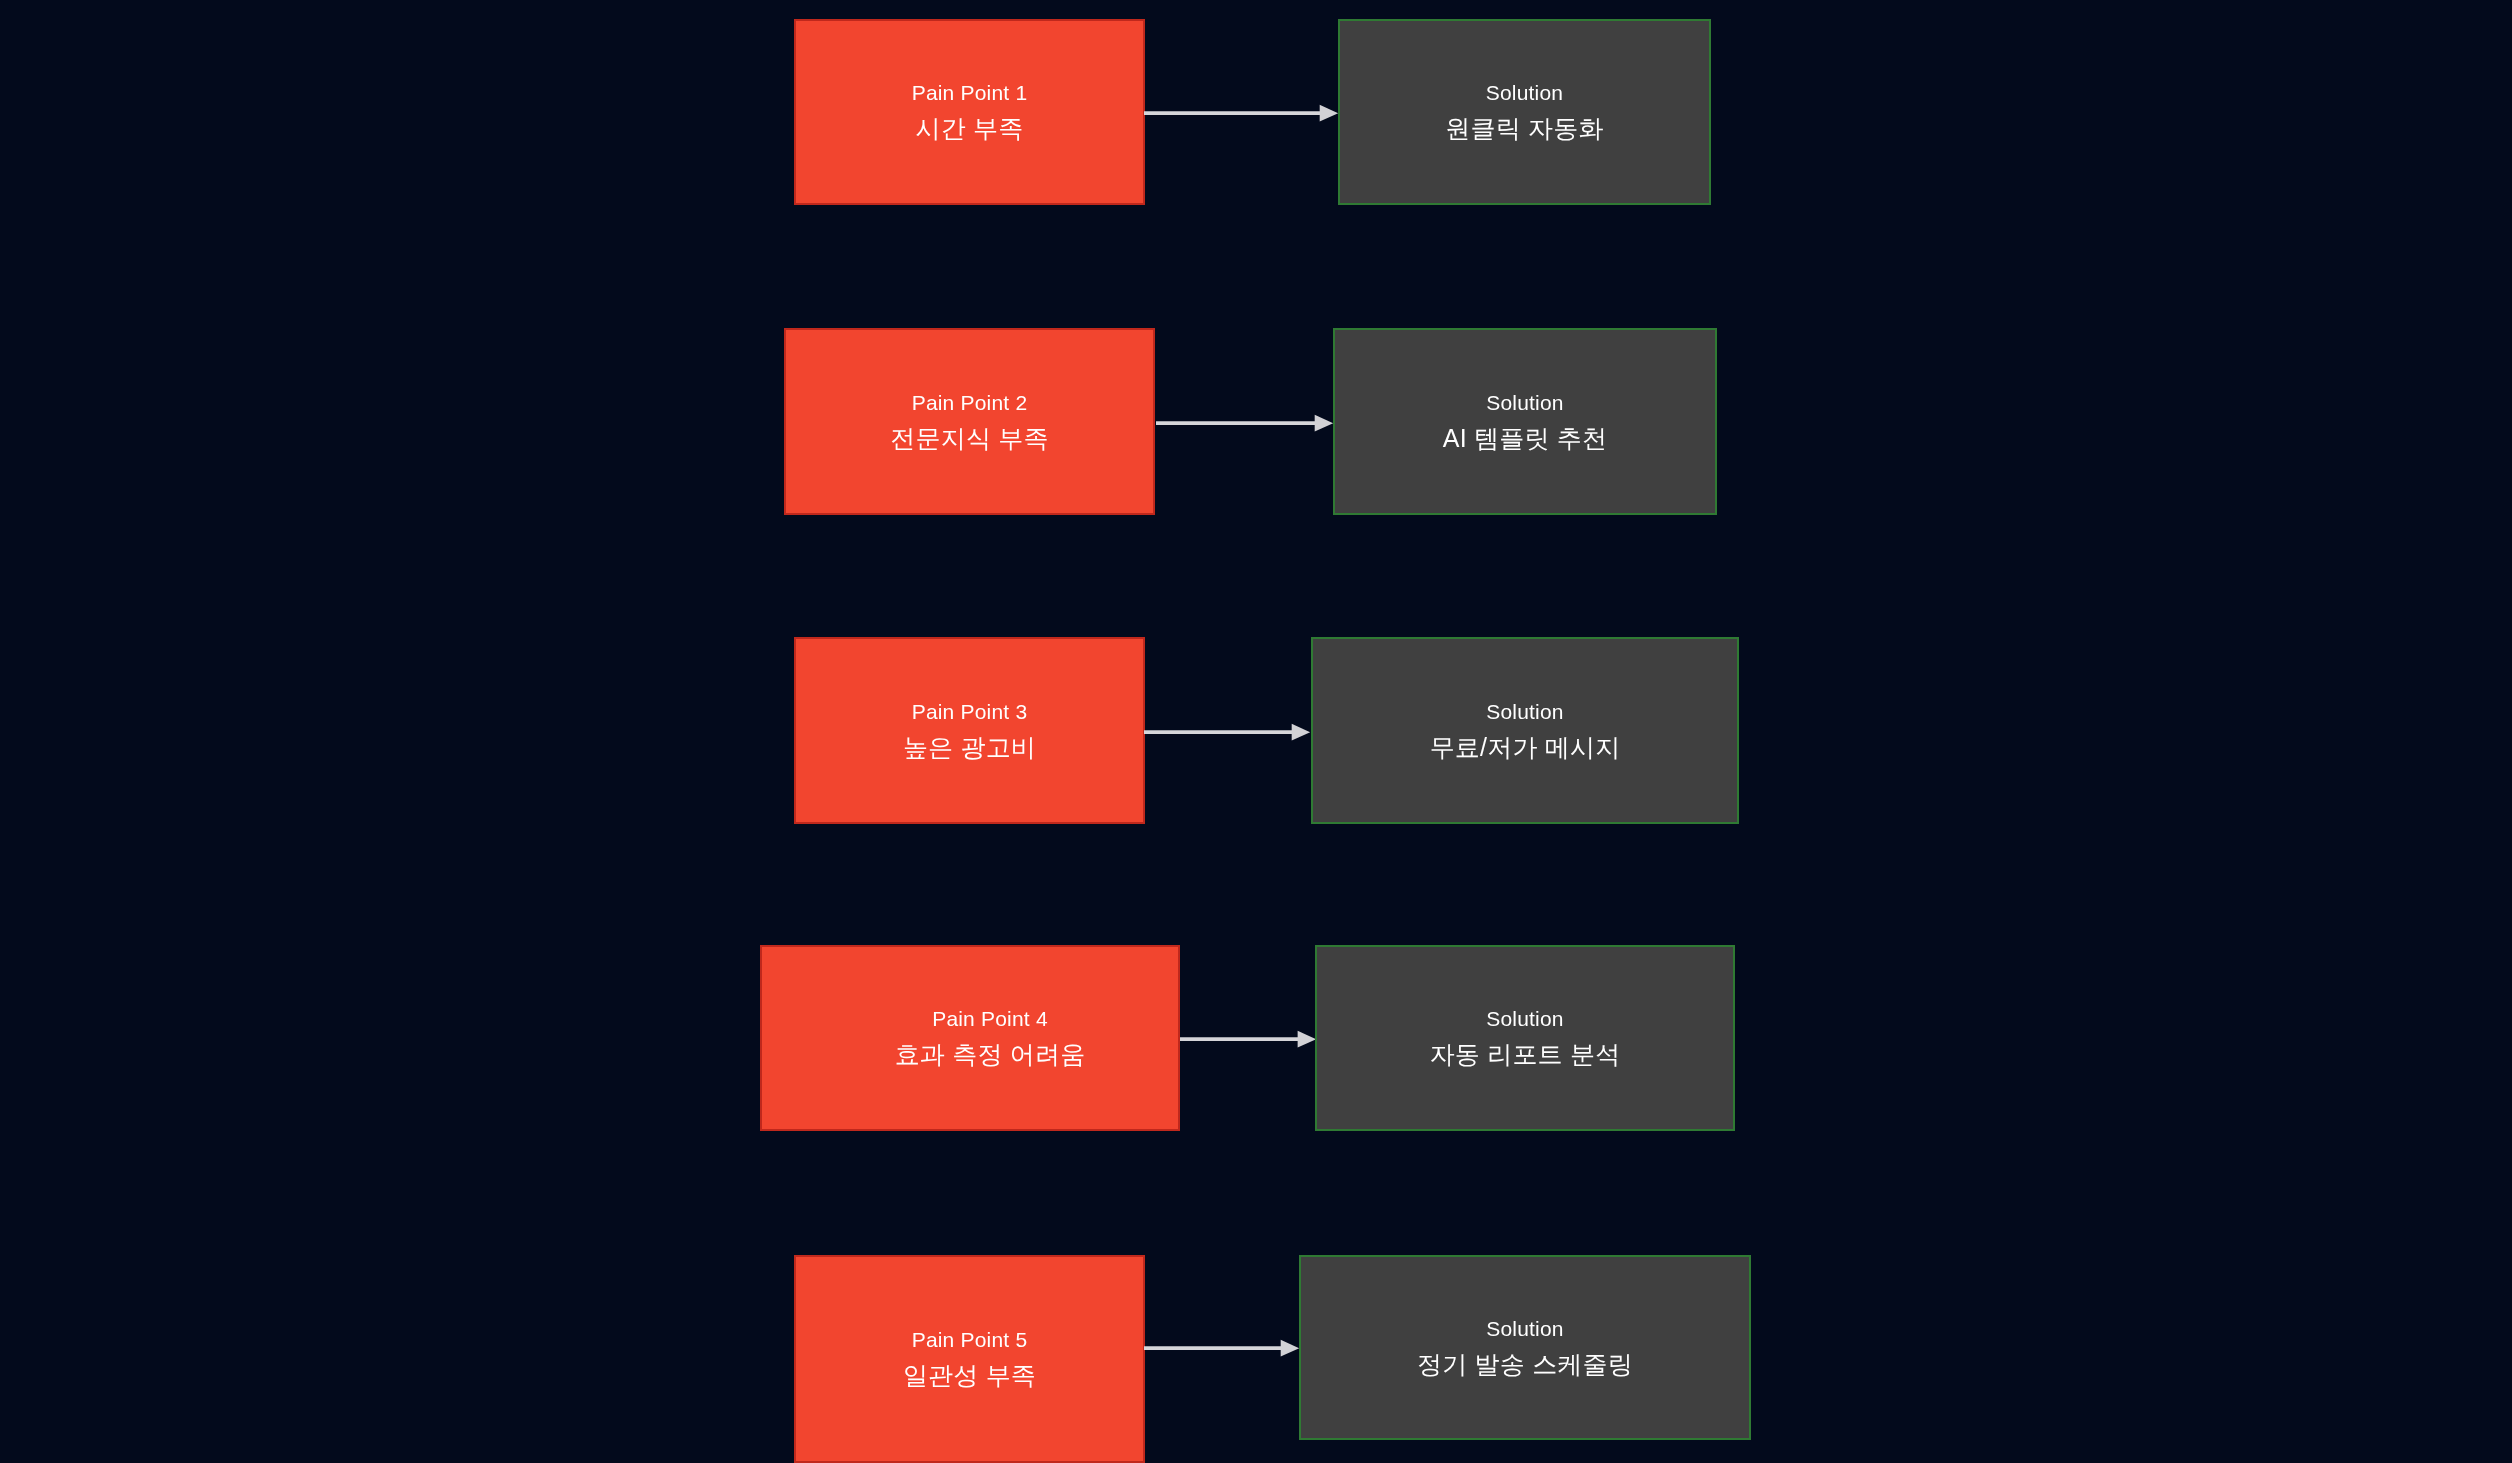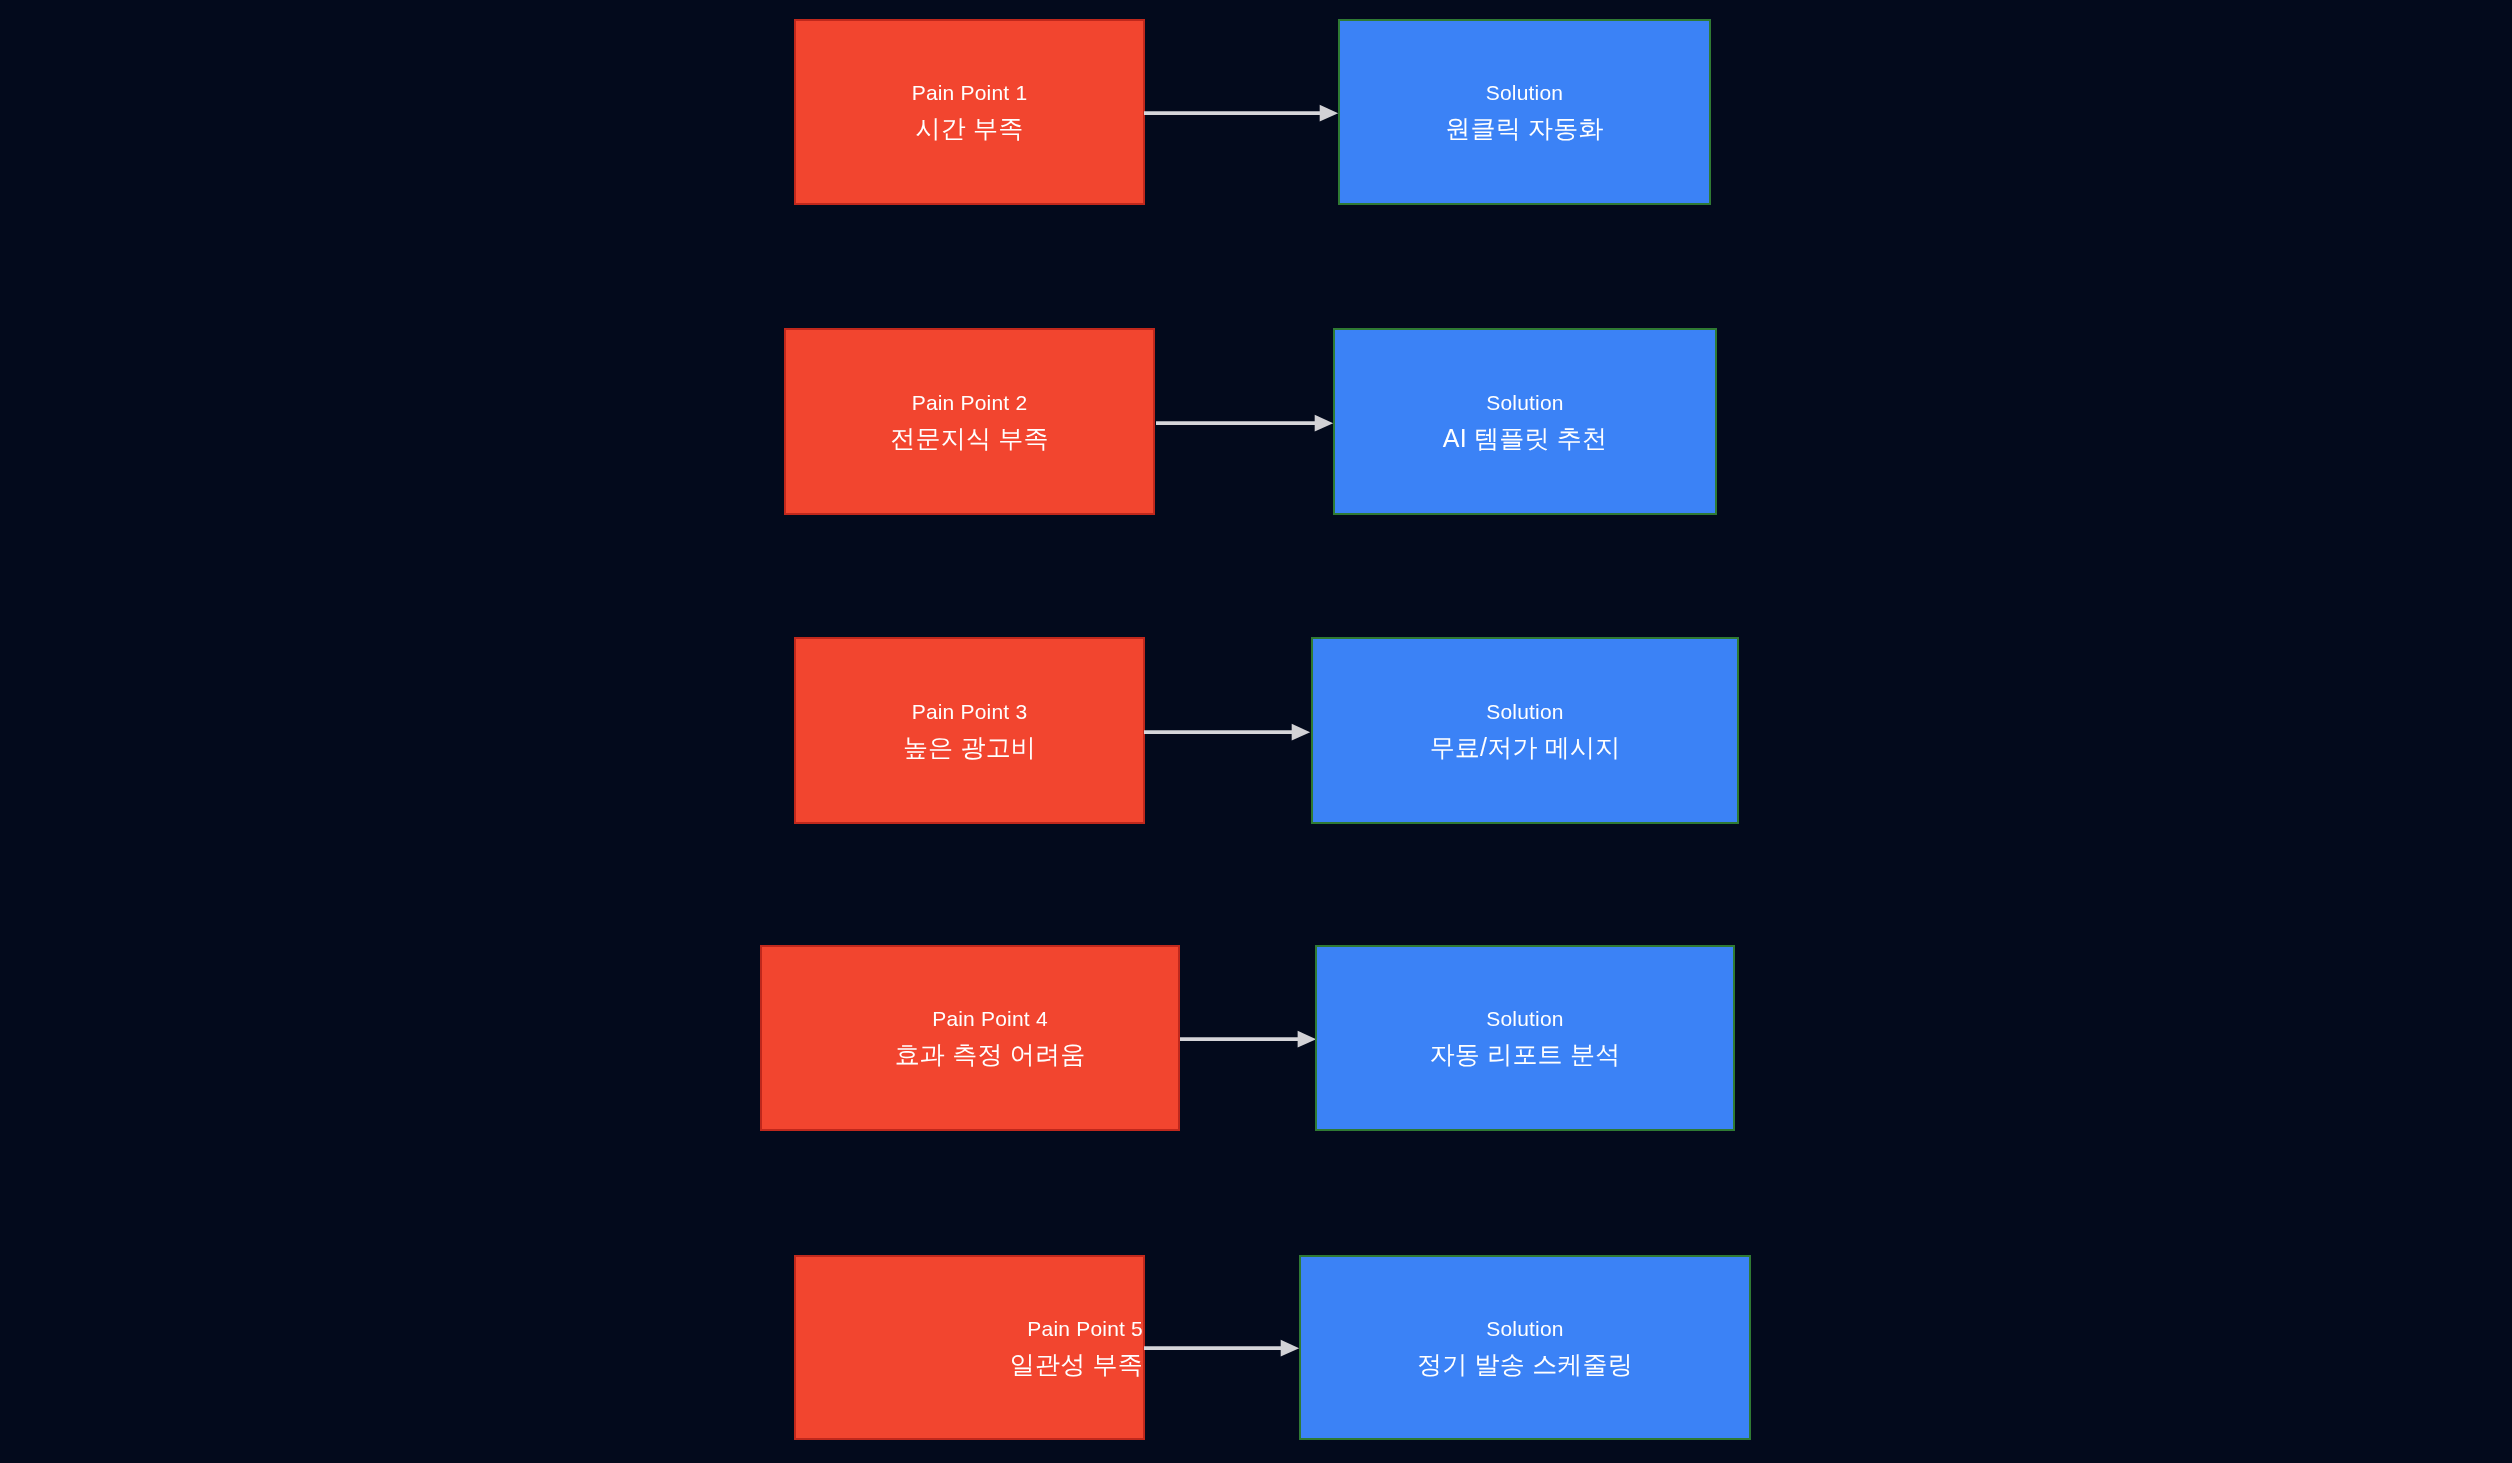--- a/index.html
+++ b/index.html
@@ -43,21 +43,21 @@
     line-height: 1.30;
     letter-spacing: 0.2px;
   }
 
   .node-box.pain {
     background: #f2452f;
     border: 2.8px solid #c0281c;
   }
 
   .node-box.solution {
-    background: #3b82f6;
+    background: #404040;
     border: 2.8px solid #2f7a33;
   }
 
   .node-line {
     display: block;
     white-space: nowrap;
   }
 
   .node-line.line-title {
     font-size: 21px;
@@ -147,21 +147,21 @@
       <line class="arrow-shaft" x1="0" y1="11" x2="128" y2="11"></line>
       <polygon class="arrow-head" points="127,2 147,11 127,20"></polygon>
     </svg>
     <div class="node-box solution" style="left:1315px; top:0px; width:420px; height:186px;">
       <span class="node-line line-title">Solution</span>
       <span class="node-line line-sub">자동 리포트 분석</span>
     </div>
   </div>
 
   <div class="flow-row" style="top:1255px; height:185px;">
-    <div class="node-box pain" style="left:794px; top:0px; width:351px; height:185px;align-items:flex-end;">
+    <div class="node-box pain" style="left:794px; top:0px; width:351px; height:208px;">
       <span class="node-line line-title">Pain Point 5</span>
       <span class="node-line line-sub">일관성 부족</span>
     </div>
     <svg class="flow-arrow" style="left:1144px; top:83px; width:157px;" viewBox="0 0 170 22" preserveAspectRatio="none">
       <line class="arrow-shaft" x1="0" y1="11" x2="149" y2="11"></line>
       <polygon class="arrow-head" points="148,2 168,11 148,20"></polygon>
     </svg>
     <div class="node-box solution" style="left:1299px; top:0px; width:452px; height:185px;">
       <span class="node-line line-title">Solution</span>
       <span class="node-line line-sub">정기 발송 스케줄링</span>

